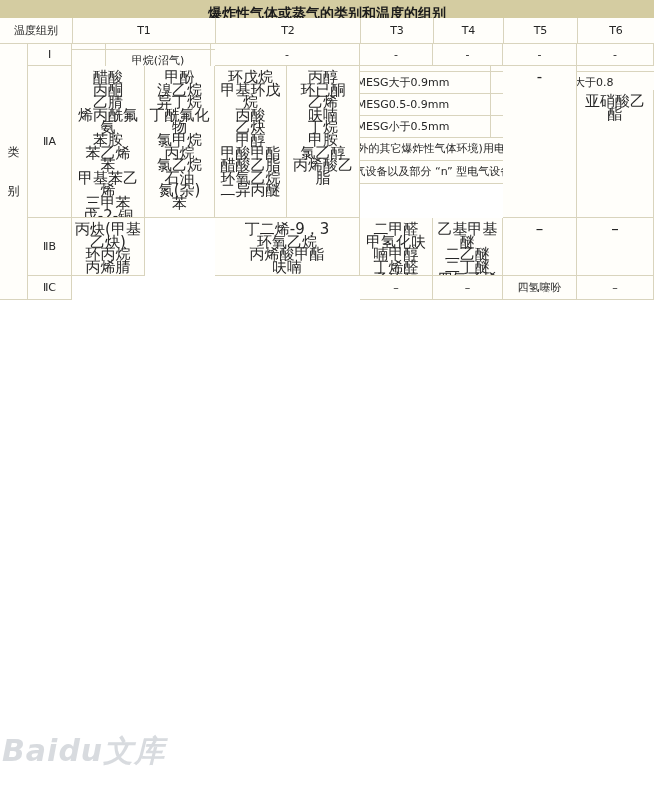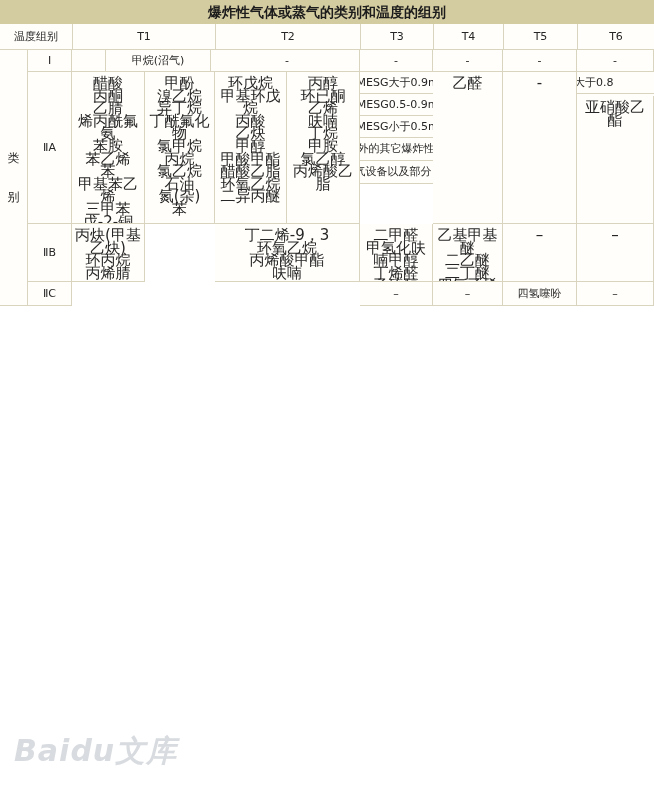--- a/index.html
+++ b/index.html
@@ -42,39 +42,39 @@
   .g-row .gc{box-sizing:border-box;text-align:center;font-size:11px;background:#fffefa;
              border-bottom:1px solid #d9d4bd;}
   .g-row .gc+.gc{border-left:1px solid #d9d4bd;}
   .gc.w1{width:105px;}.gc.w2{width:105px;}.gc.w3{width:105px;}.gc.w4{width:175px;}.gc.w5{width:164px;}
   .g-hdr .gc{height:24px;line-height:24px;}
   .g-dat .gc{height:22px;line-height:22px;}
   .g-note{height:22px;line-height:22px;text-align:center;font-size:11px;
           border-bottom:1px solid #d9d4bd;background:#fffefa;}
   
   .s4{left:0;top:488;width:654px;}
-  .s4 .tbar{height:24px;line-height:26px;font-family:Liberation Mono, monospace;}
+  .s4 .tbar{height:18px;line-height:26px;}
   .cat-hdr{display:flex;width:654px;}
   .cat-hdr .hc{box-sizing:border-box;height:26px;line-height:26px;text-align:center;
                font-size:11px;background:#fffefa;border-bottom:1px solid #d9d4bd;}
   .cat-hdr .hc+.hc{border-left:1px solid #d9d4bd;}
   .hcorner{width:72px;}.ht1{width:143px;}.ht2{width:145px;}.ht3{width:73px;}
   .ht4{width:70px;}.ht5{width:74px;}.ht6{width:77px;}
   .cat-body{display:grid;width:654px;box-sizing:border-box;
             grid-template-columns:28px 44px 73px 70px 72px 73px 73px 70px 74px 77px;
             grid-template-rows:22px 152px 58px 24px;}
   .cc{box-sizing:border-box;background:#fffefa;border-right:1px solid #d9d4bd;
       border-bottom:1px solid #d9d4bd;text-align:center;font-size:15px;
       white-space:pre-line;overflow:hidden;}
   .ctr{display:flex;align-items:center;justify-content:center;font-size:11px;}
   .toplist{padding-top:5px;line-height:12.6px;padding-left:1px;padding-right:1px;}
   .side{display:flex;flex-direction:column;align-items:center;justify-content:center;
         gap:22px;font-size:12px;border-right:1px solid #d9d4bd;border-bottom:1px solid #d9d4bd;
         background:#fffefa;}
-  .watermark{position:absolute;left:14px;top:731px;font-size:30px;font-weight:bold;
+  .watermark{position:absolute;left:2px;top:731px;font-size:30px;font-weight:bold;
              font-style:italic;color:rgba(158,164,176,0.40);z-index:5;letter-spacing:1px;
              pointer-events:none;}
 </style>
 </head>
 <body>
 
 <div class="page">
 
   <div class="watermark">Baidu文库</div>
 
@@ -246,21 +246,20 @@
 环氧乙烷
 二异丙醚</div>
       <div class="cc toplist" style="grid-column:6;grid-row:2;">丙醇
 环已酮
 乙烯
 呋喃
 丁烷
 甲胺
 氯乙醇
 丙烯酸乙脂</div>
-      <div class="cc toplist" style="grid-column:8;grid-row:2;">乙醛</div>
       <div class="cc toplist" style="grid-column:9;grid-row:2;">-</div>
       <div class="cc toplist" style="grid-column:10;grid-row:2;margin-top:24px;">亚硝酸乙酯</div>
 
       <div class="cc toplist" style="grid-column:3;grid-row:3;">丙炔(甲基乙炔)
 环丙烷
 丙烯腈</div>
       <div class="cc ctr" style="grid-column:2;grid-row:3;">ⅡB</div>
       <div class="cc toplist" style="grid-column:5/7;grid-row:3;">丁二烯-9，3
 环氧乙烷
 丙烯酸甲酯

